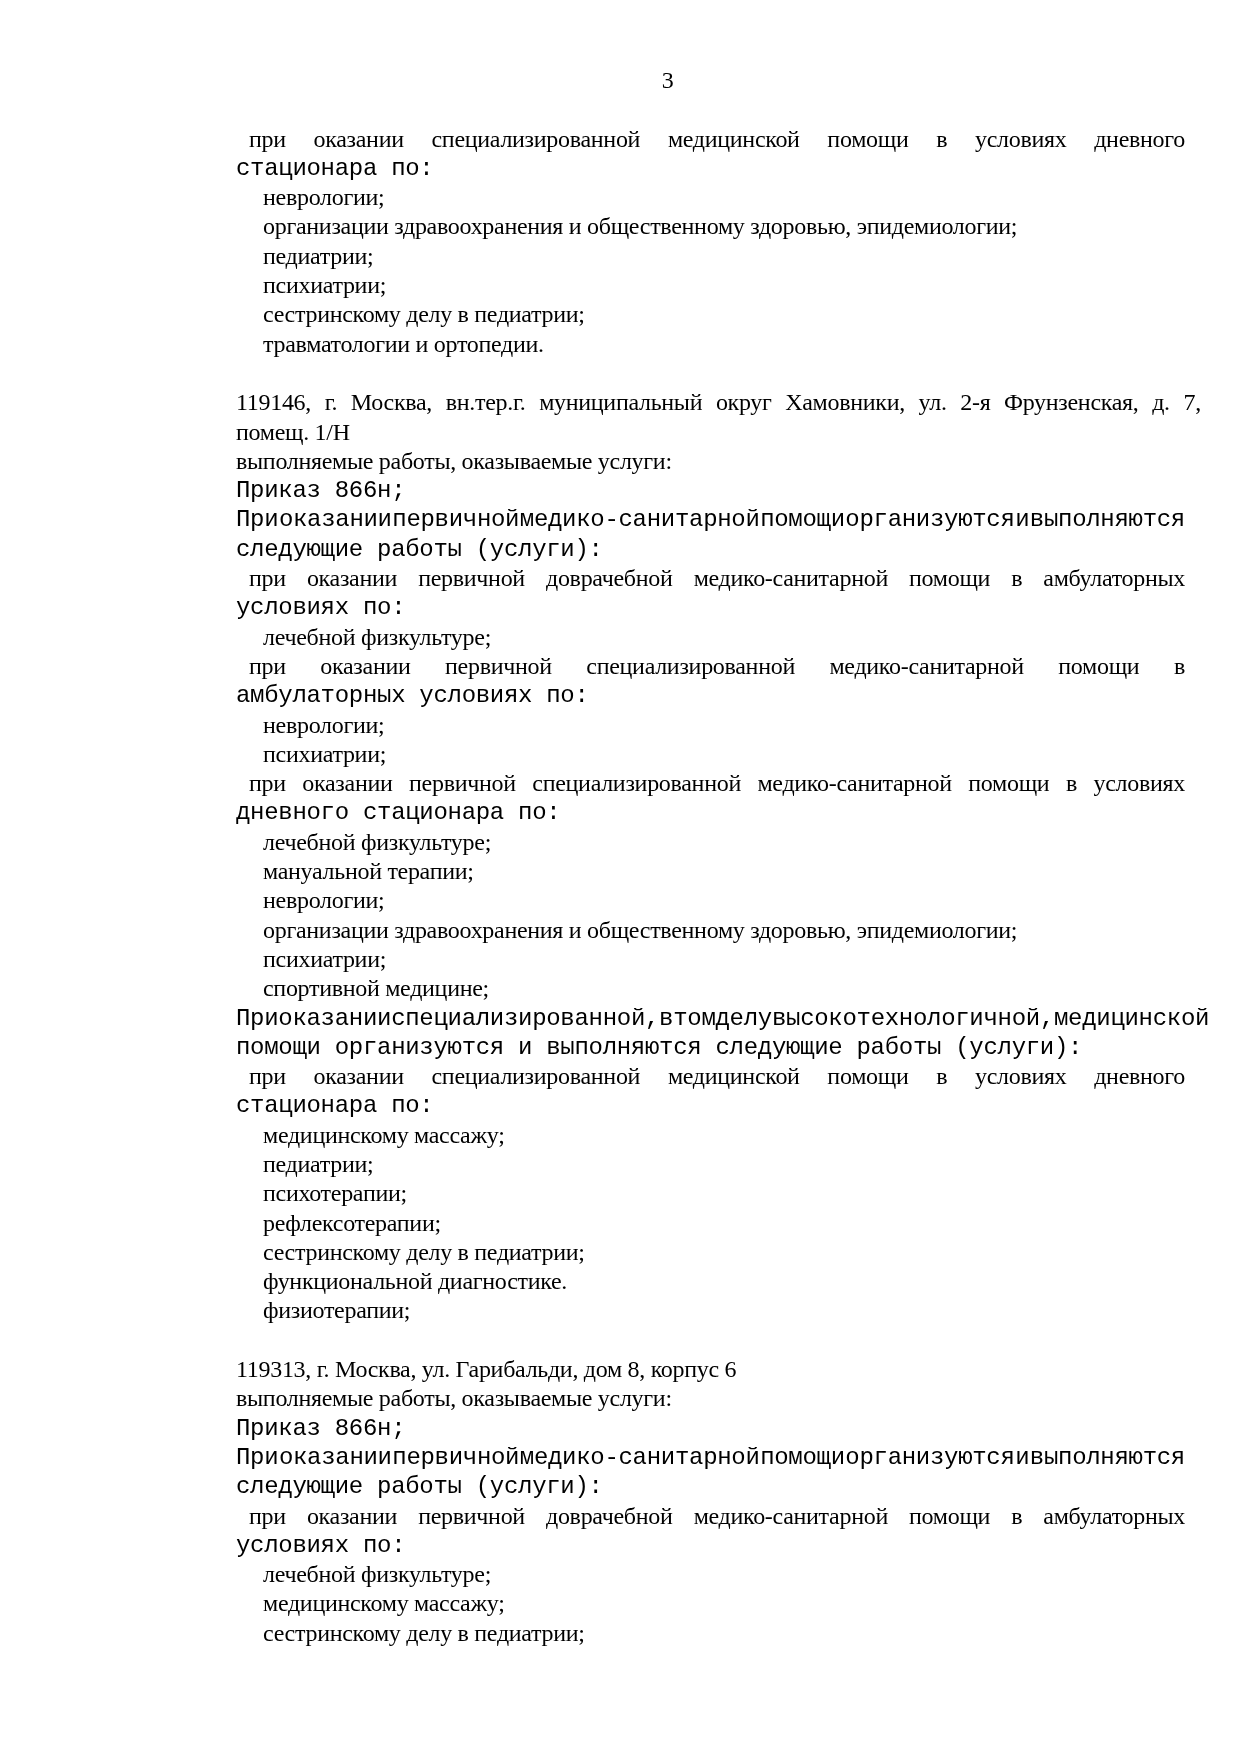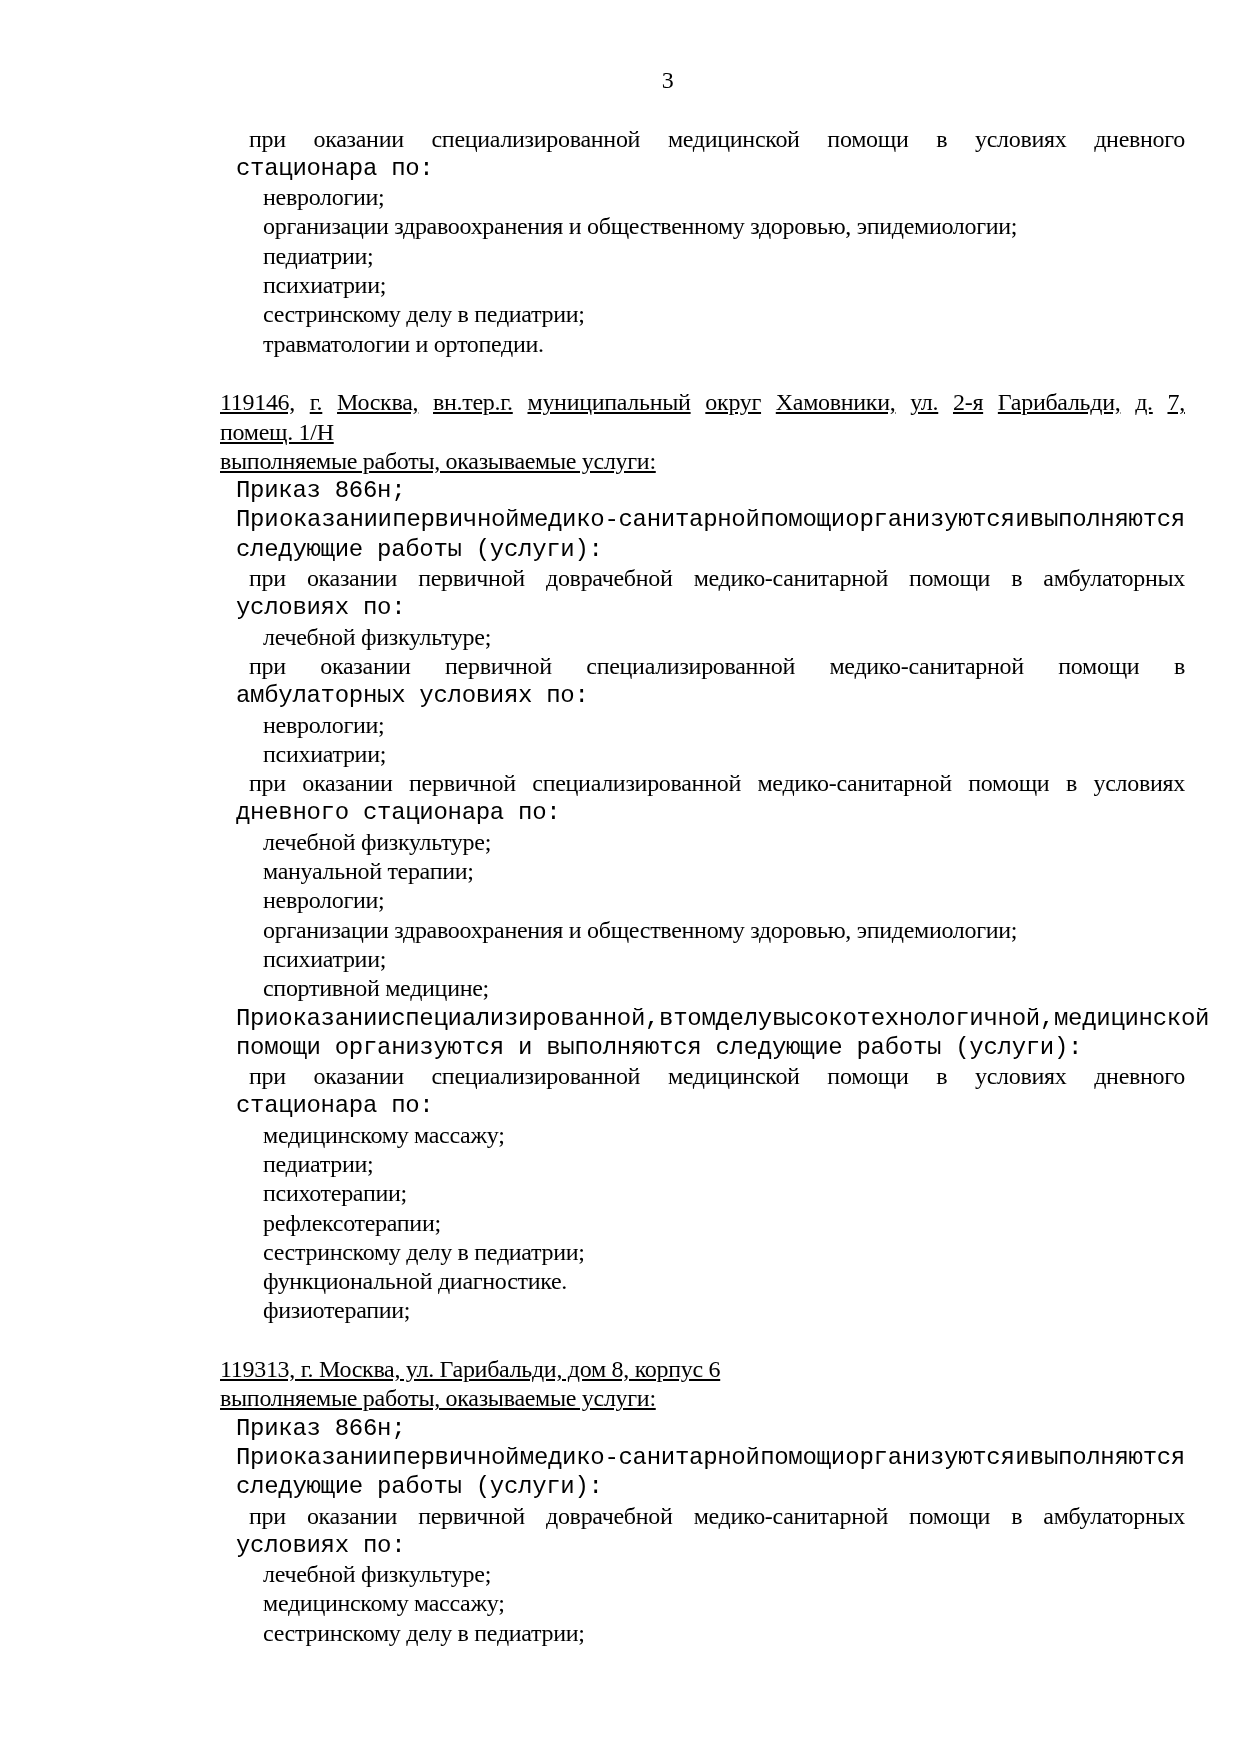--- a/index.html
+++ b/index.html
@@ -29,21 +29,21 @@
     left: -35px;
   }
   .doc-body {
     width: 965px;
   }
   .line {
     height: 29.3px;
     line-height: 29.3px;
     white-space: nowrap;
   }
-  .indent-0 { margin-left: 0;    width: 965px; text-decoration: underline; }
+  .indent-0 { margin-left: 16px;    width: 965px; }
   .indent-1 { margin-left: 16px; width: 949px; font-family: Liberation Mono, monospace; }
   .indent-2 { margin-left: 29px; width: 936px; }
   .indent-3 { margin-left: 43px; width: 922px; }
   
   .stretch {
     display: flex;
     justify-content: space-between;
     align-items: flex-end;
   }
   .stretch span { display: inline-block; }
@@ -75,21 +75,21 @@
       <div class="line indent-0 stretch">
         <span>119146,</span>
         <span>г.</span>
         <span>Москва,</span>
         <span>вн.тер.г.</span>
         <span>муниципальный</span>
         <span>округ</span>
         <span>Хамовники,</span>
         <span>ул.</span>
         <span>2-я</span>
-        <span>Гарибальди,</span>
+        <span>Фрунзенская,</span>
         <span>д.</span>
         <span>7,</span>
       </div>
       <div class="line indent-0">помещ. 1/Н</div>
       <div class="line indent-0">выполняемые работы, оказываемые услуги:</div>
       <div class="line indent-1">Приказ 866н;</div>
       <div class="line indent-1 stretch">
         <span>При</span>
         <span>оказании</span>
         <span>первичной</span>

